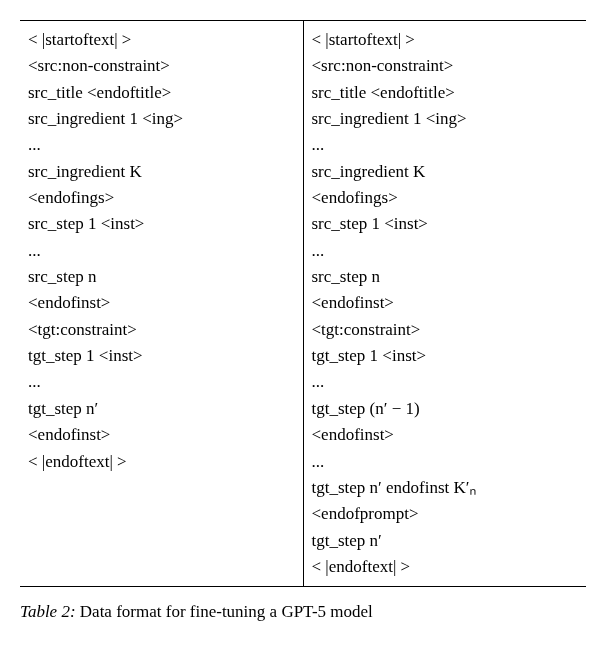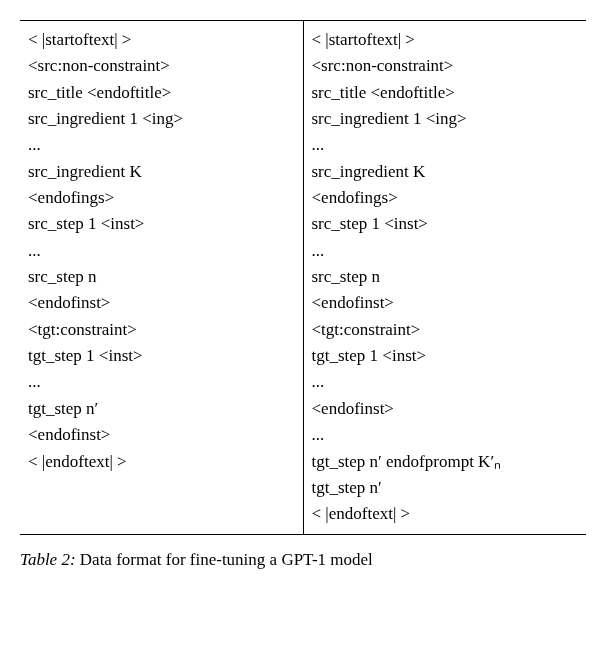--- a/index.html
+++ b/index.html
@@ -68,23 +68,25 @@
     <div class="col-line">...</div>
     <div class="col-line">src_ingredient K</div>
     <div class="col-line">&lt;endofings&gt;</div>
     <div class="col-line">src_step 1 &lt;inst&gt;</div>
     <div class="col-line">...</div>
     <div class="col-line">src_step n</div>
     <div class="col-line">&lt;endofinst&gt;</div>
     <div class="col-line">&lt;tgt:constraint&gt;</div>
     <div class="col-line">tgt_step 1 &lt;inst&gt;</div>
     <div class="col-line">...</div>
+    <div class="col-line">tgt_step (n′ − 1)</div>
     <div class="col-line">&lt;endofinst&gt;</div>
     <div class="col-line">...</div>
-    <div class="col-line">tgt_step n′ endofprompt K′ₙ</div>
+    <div class="col-line">tgt_step n′ endofinst K′ₙ</div>
+    <div class="col-line">&lt;endofprompt&gt;</div>
     <div class="col-line">tgt_step n′</div>
     <div class="col-line">&lt; |endoftext| &gt;</div>
   </div>
 </div>
 
 <div class="caption">
-  <span class="caption-label">Table 2: </span><span>Data format for fine-tuning a GPT-1 model</span>
+  <span class="caption-label">Table 2: </span><span>Data format for fine-tuning a GPT-5 model</span>
 </div>
 
 </body></html>

